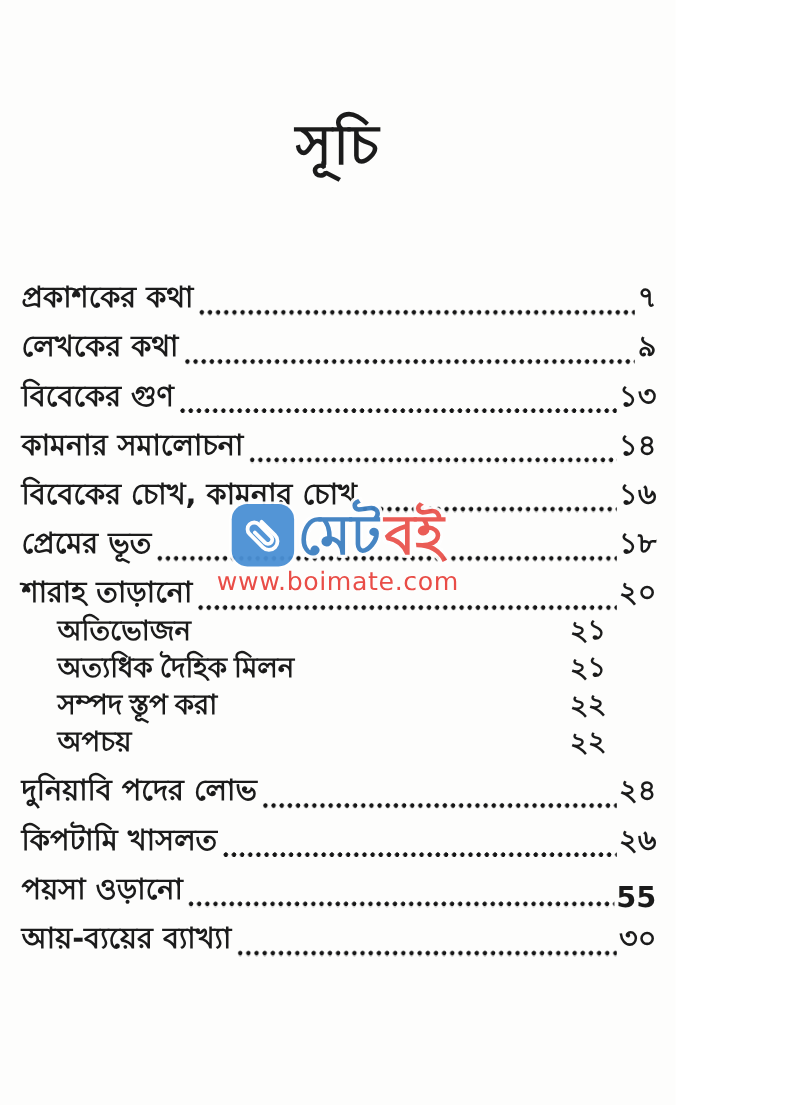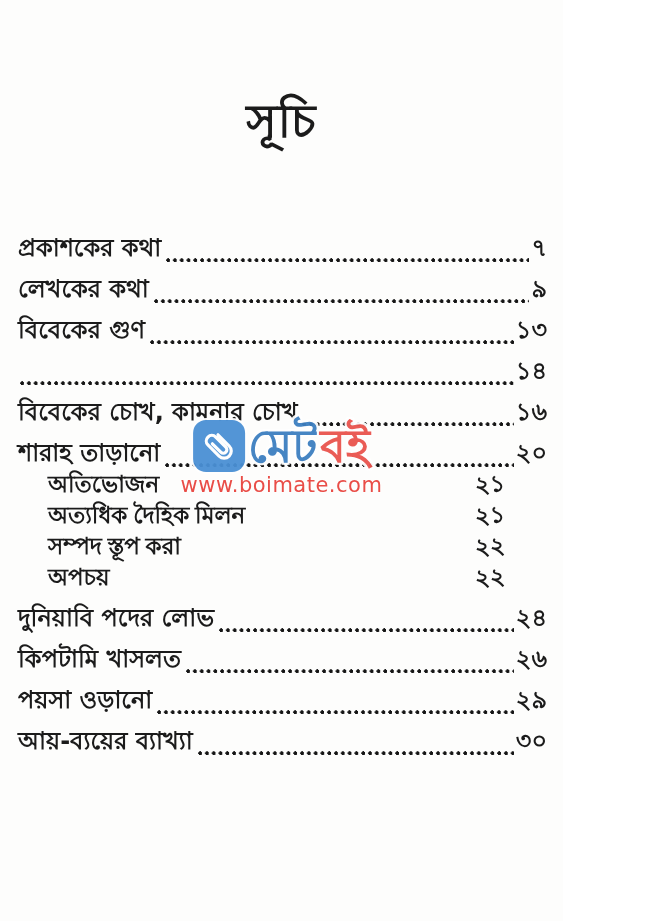--- a/index.html
+++ b/index.html
@@ -111,30 +111,36 @@
       <span class="pagenum">৯</span>
     </div>
 
     <div class="row">
       <span class="label">বিবেকের গুণ</span>
       <span class="leader"></span>
       <span class="pagenum">১৩</span>
     </div>
 
     <div class="row">
+      <span class="label">কামনার সমালোচনা</span>
       <span class="leader"></span>
       <span class="pagenum">১৪</span>
     </div>
 
     <div class="row">
       <span class="label">বিবেকের চোখ, কামনার চোখ</span>
       <span class="leader"></span>
       <span class="pagenum">১৬</span>
     </div>
 
+    <div class="row">
+      <span class="label">প্রেমের ভূত</span>
+      <span class="leader"></span>
+      <span class="pagenum">১৮</span>
+    </div>
 
     <div class="row">
       <span class="label">শারাহ তাড়ানো</span>
       <span class="leader"></span>
       <span class="pagenum">২০</span>
     </div>
 
     <div class="row sub">
       <span class="label">অতিভোজন</span>
       <span class="spacer"></span>
@@ -167,21 +173,21 @@
 
     <div class="row">
       <span class="label">কিপটামি খাসলত</span>
       <span class="leader"></span>
       <span class="pagenum">২৬</span>
     </div>
 
     <div class="row">
       <span class="label">পয়সা ওড়ানো</span>
       <span class="leader"></span>
-      <span class="pagenum">২৯</span>
+      <span class="pagenum">55</span>
     </div>
 
     <div class="row">
       <span class="label">আয়-ব্যয়ের ব্যাখ্যা</span>
       <span class="leader"></span>
       <span class="pagenum">৩০</span>
     </div>
 
 
   </div>

